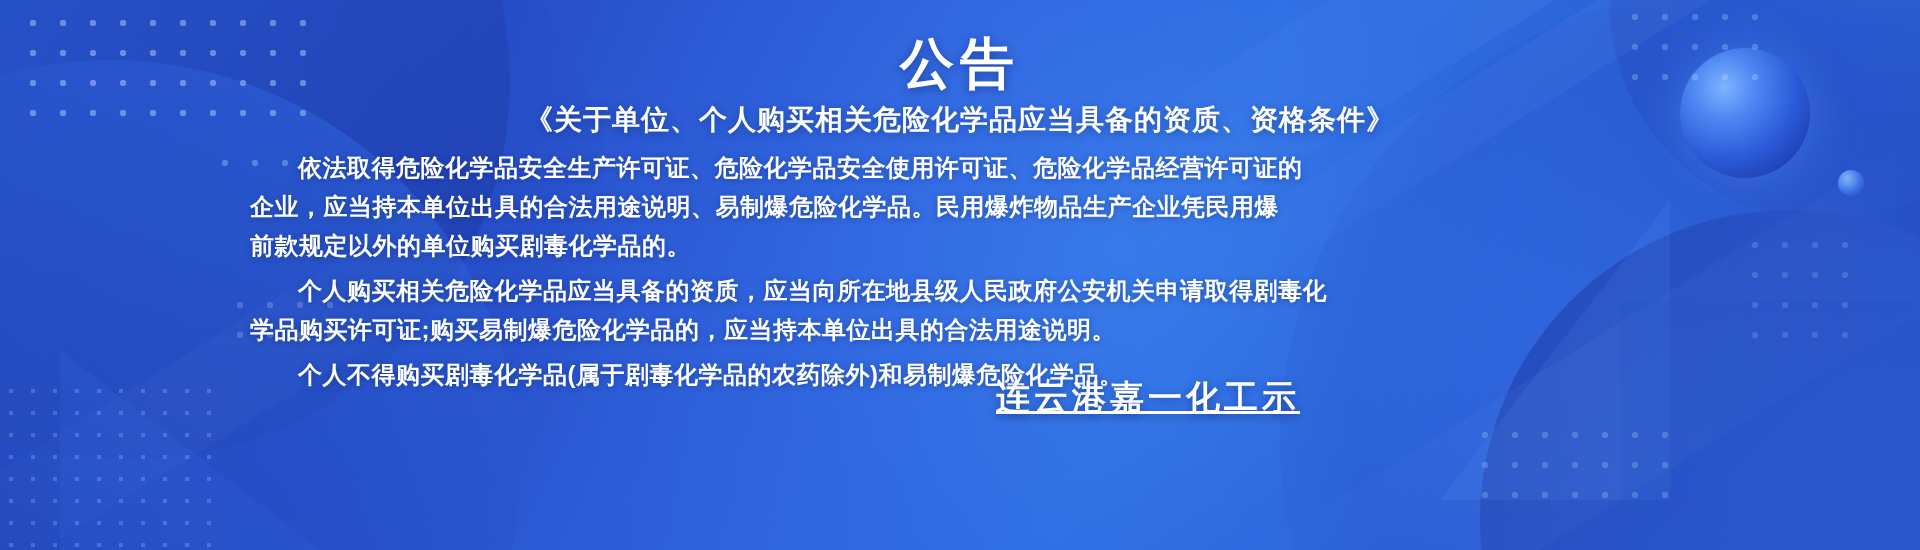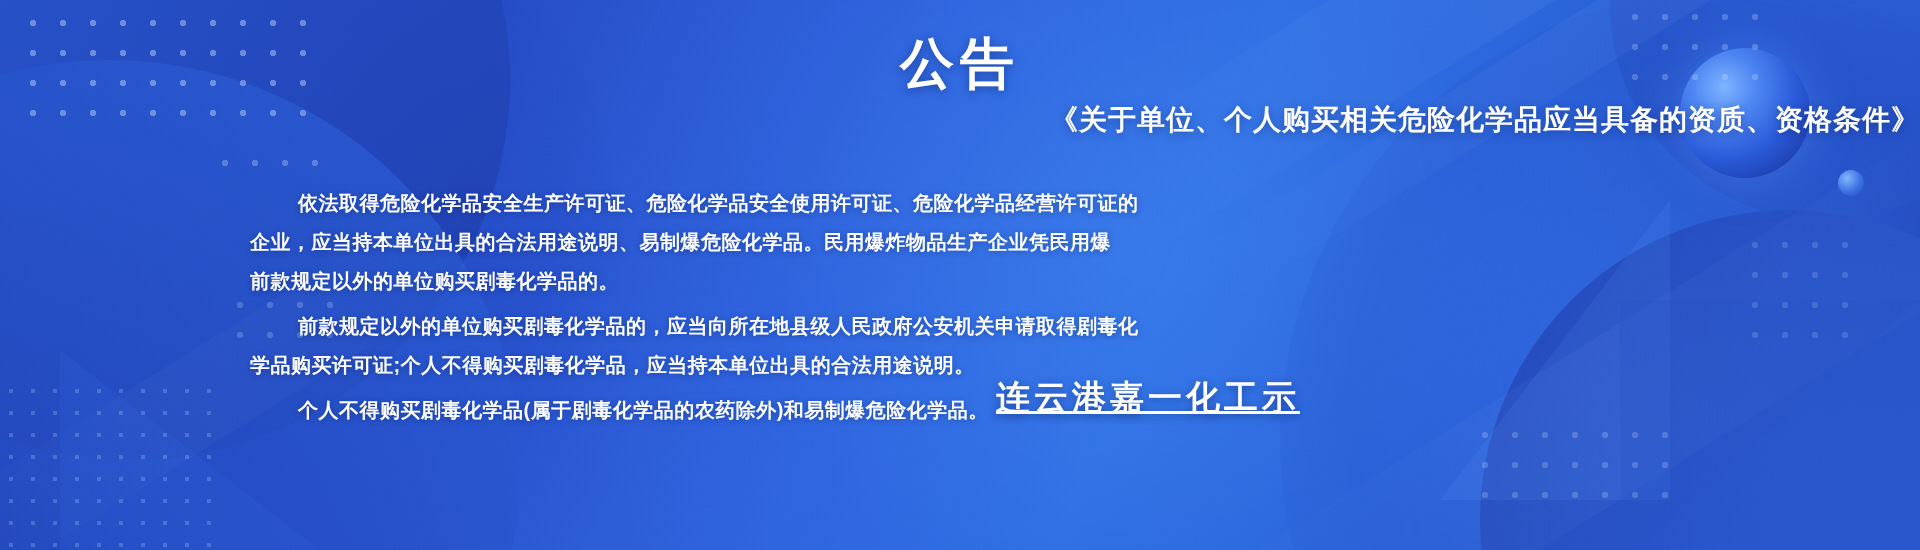--- a/index.html
+++ b/index.html
@@ -175,40 +175,39 @@
     font-size: 54px;
     font-weight: bold;
     letter-spacing: 6px;
     text-shadow: 0 2px 10px rgba(6,24,86,0.45);
   }
 
   .subtitle {
     position: absolute;
     top: 101px;
     left: 0; right: 0;
-    text-align: right;
+    text-align: center;
     color: #ffffff;
     font-size: 28px;
     font-weight: bold;
     letter-spacing: 1px;
     text-shadow: 0 2px 8px rgba(6,24,86,0.40);
   }
 
   .body-block {
     position: absolute;
     top: 148px;
     left: 250px;
     width: 1070px;
     color: #ffffff;
-    font-size: 20px;
+    font-size: 24px;
     font-weight: bold;
     line-height: 39px;
     letter-spacing: 0.5px;
     text-shadow: 0 1px 6px rgba(6,24,86,0.40);
-    margin-top: 36px;
   }
   .body-line { white-space: nowrap; }
   .body-line.indent { text-indent: 48px; }
 
   .para-gap { height: 6px; }
 
   .signature {
     position: absolute;
     top: 375px;
     left: 0;
@@ -265,22 +264,22 @@
 
       <div>
         <div class="body-line indent">依法取得危险化学品安全生产许可证、危险化学品安全使用许可证、危险化学品经营许可证的</div>
         <div class="body-line">企业，应当持本单位出具的合法用途说明、易制爆危险化学品。民用爆炸物品生产企业凭民用爆</div>
         <div class="body-line">前款规定以外的单位购买剧毒化学品的。</div>
       </div>
 
       <div class="para-gap"></div>
 
       <div>
-        <div class="body-line indent">前款规定以外的单位购买剧毒化学品的，应当向所在地县级人民政府公安机关申请取得剧毒化</div>
-        <div class="body-line">学品购买许可证;个人不得购买剧毒化学品，应当持本单位出具的合法用途说明。</div>
+        <div class="body-line indent">个人购买相关危险化学品应当具备的资质，应当向所在地县级人民政府公安机关申请取得剧毒化</div>
+        <div class="body-line">学品购买许可证;购买易制爆危险化学品的，应当持本单位出具的合法用途说明。</div>
       </div>
 
       <div class="para-gap"></div>
 
       <div>
         <div class="body-line indent">个人不得购买剧毒化学品(属于剧毒化学品的农药除外)和易制爆危险化学品。</div>
       </div>
 
     </div>
 

